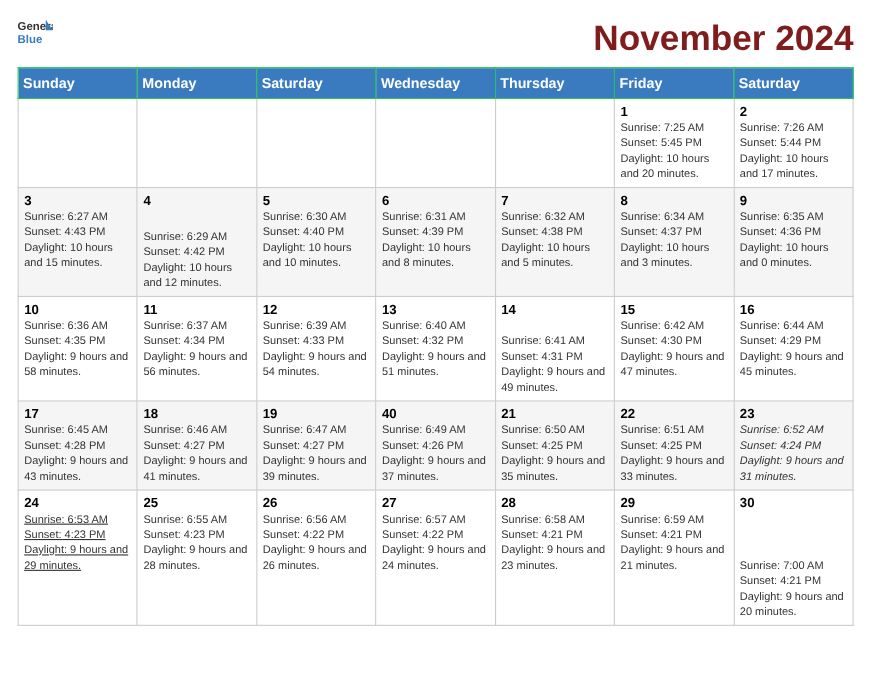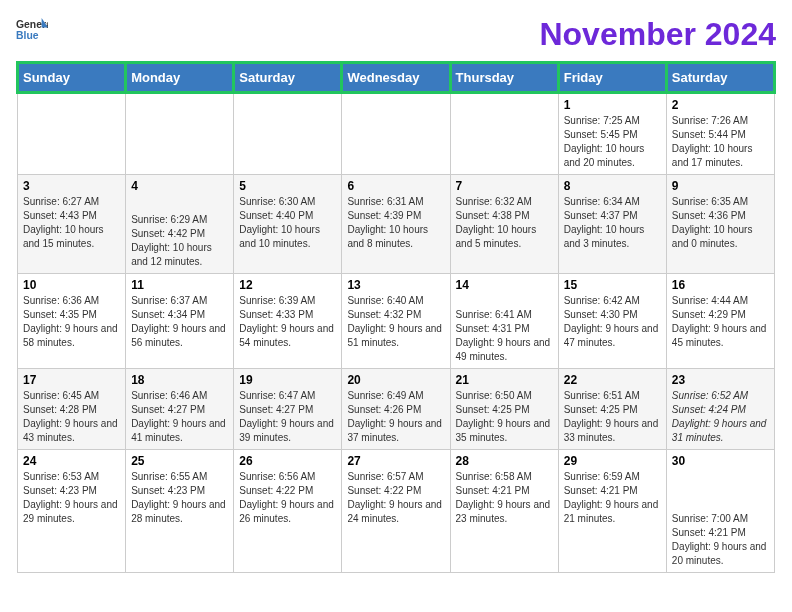--- a/index.html
+++ b/index.html
@@ -24,40 +24,40 @@
     .logo-icon {
       width: 32px;
       height: 28px;
     }
     .title-section {
       text-align: right;
     }
     .month-title {
       font-size: 32px;
       font-weight: bold;
-      color: #6d28d9;
+      color: #7f1d1d;
     }
     .location-subtitle {
       font-size: 15px;
       color: #444;
       margin-top: 2px;
     }
     .calendar-table {
       width: 100%;
       border-collapse: collapse;
       font-size: 11px;
     }
     .calendar-table thead th {
       background-color: #3a7abf;
       color: #fff;
       padding: 6px 4px;
       text-align: left;
       font-size: 13px;
       font-weight: bold;
-      border: 3px solid #22c55e;
+      border: 1px solid #22c55e;
     }
     .calendar-table td {
       border: 1px solid #ccc;
       vertical-align: top;
       padding: 4px 5px;
       width: 108px;
       min-height: 70px;
       background: #fff;
     }
     .calendar-table tr:nth-child(even) td {
@@ -202,21 +202,21 @@
 Daylight: 9 hours and 49 minutes.</div>
         </td>
         <td>
           <span class="day-number">15</span>
           <div class="day-info" style="white-space: pre-line;">Sunrise: 6:42 AM
 Sunset: 4:30 PM
 Daylight: 9 hours and 47 minutes.</div>
         </td>
         <td>
           <span class="day-number">16</span>
-          <div class="day-info" style="white-space: pre-line;">Sunrise: 4:44 AM
+          <div class="day-info" style="white-space: pre-line;">Sunrise: 6:44 AM
 Sunset: 4:29 PM
 Daylight: 9 hours and 45 minutes.</div>
         </td>
       </tr>
       <tr>
         <td>
           <span class="day-number">17</span>
           <div class="day-info" style="white-space: pre-line;">Sunrise: 6:45 AM
 Sunset: 4:28 PM
 Daylight: 9 hours and 43 minutes.</div>
@@ -227,21 +227,21 @@
 Sunset: 4:27 PM
 Daylight: 9 hours and 41 minutes.</div>
         </td>
         <td>
           <span class="day-number">19</span>
           <div class="day-info" style="white-space: pre-line;">Sunrise: 6:47 AM
 Sunset: 4:27 PM
 Daylight: 9 hours and 39 minutes.</div>
         </td>
         <td>
-          <span class="day-number">20</span>
+          <span class="day-number">40</span>
           <div class="day-info" style="white-space: pre-line;">Sunrise: 6:49 AM
 Sunset: 4:26 PM
 Daylight: 9 hours and 37 minutes.</div>
         </td>
         <td>
           <span class="day-number">21</span>
           <div class="day-info" style="white-space: pre-line;">Sunrise: 6:50 AM
 Sunset: 4:25 PM
 Daylight: 9 hours and 35 minutes.</div>
         </td>
@@ -254,21 +254,21 @@
         <td>
           <span class="day-number">23</span>
           <div class="day-info" style="white-space: pre-line; font-style: italic;">Sunrise: 6:52 AM
 Sunset: 4:24 PM
 Daylight: 9 hours and 31 minutes.</div>
         </td>
       </tr>
       <tr>
         <td>
           <span class="day-number">24</span>
-          <div class="day-info" style="white-space: pre-line;">Sunrise: 6:53 AM
+          <div class="day-info" style="white-space: pre-line; text-decoration: underline;">Sunrise: 6:53 AM
 Sunset: 4:23 PM
 Daylight: 9 hours and 29 minutes.</div>
         </td>
         <td>
           <span class="day-number">25</span>
           <div class="day-info" style="white-space: pre-line;">Sunrise: 6:55 AM
 Sunset: 4:23 PM
 Daylight: 9 hours and 28 minutes.</div>
         </td>
         <td>

